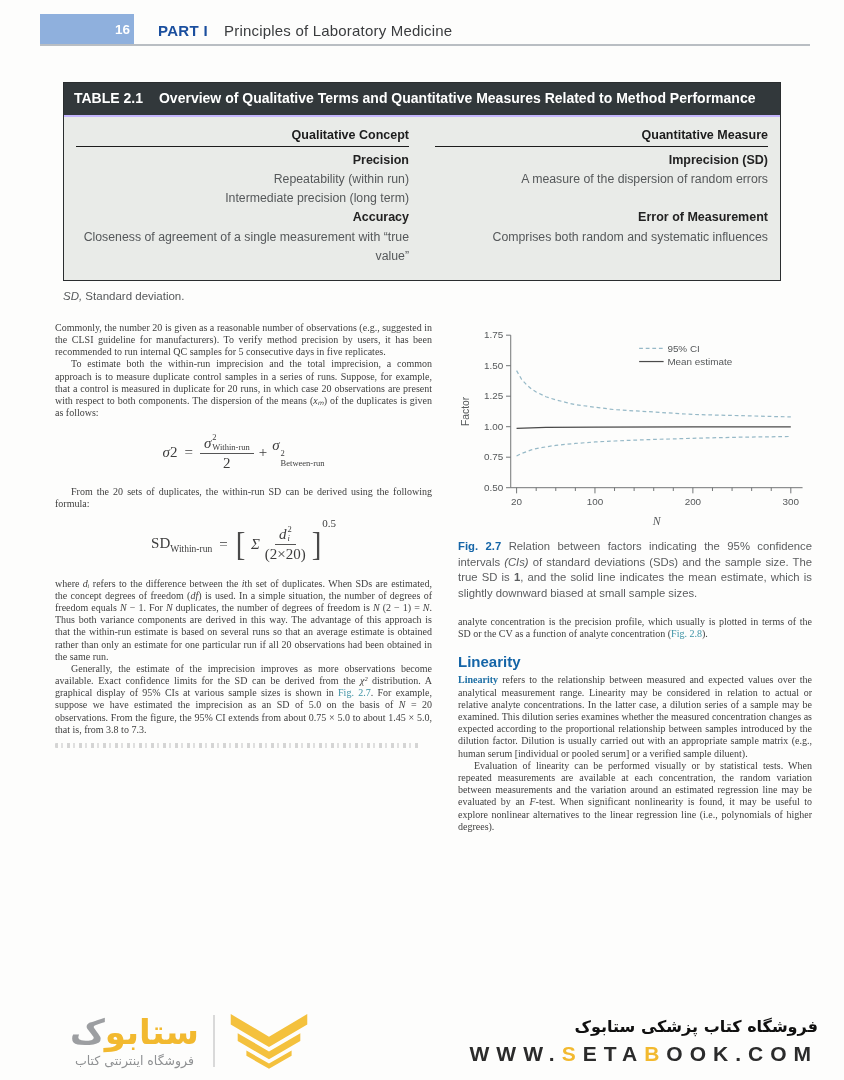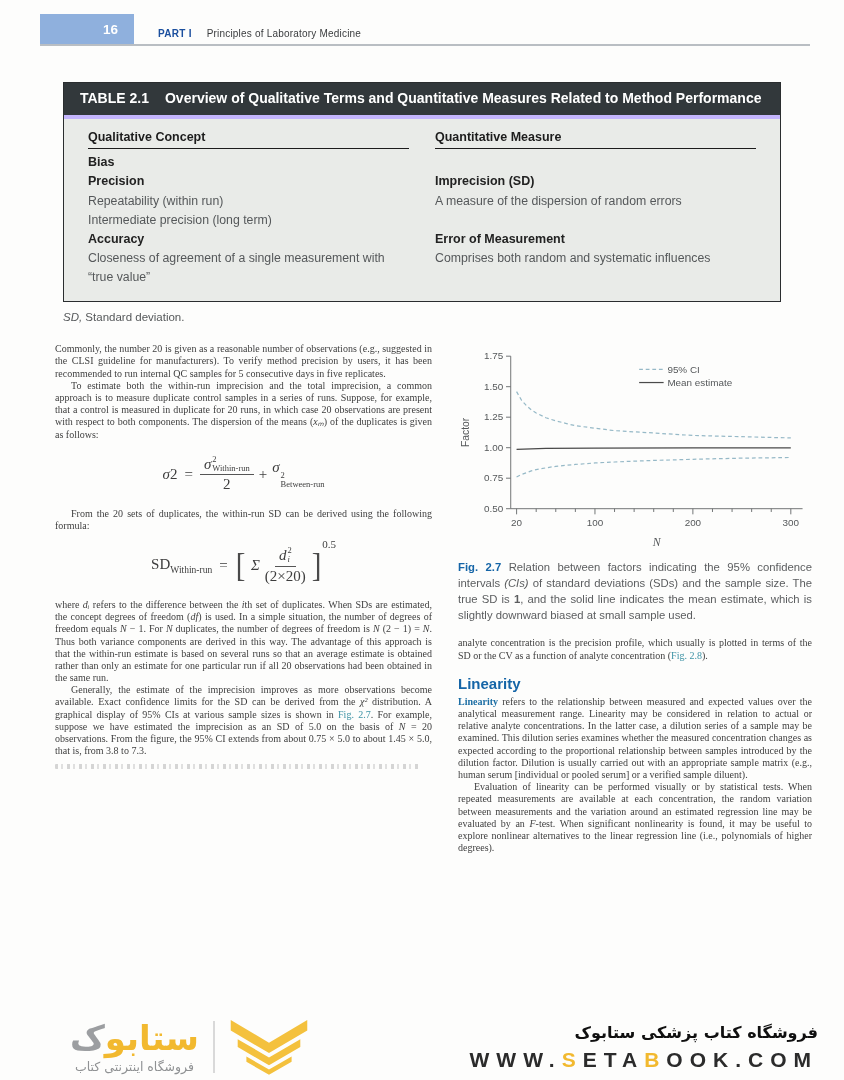--- a/index.html
+++ b/index.html
@@ -5,31 +5,31 @@
   * { margin:0; padding:0; box-sizing:border-box; }
   body { background:#e8e8e8; }
   .page { position:relative; width:844px; height:1080px; margin:0 auto; background:#fdfdfc;
           font-family:"Liberation Serif",serif; color:#3f3f3f; overflow:hidden; }
 
   
   .header { display:flex; align-items:flex-end; margin:14px 34px 0 40px;
             border-bottom:2px solid #b9bec3; }
   .pagenum-box { width:94px; height:30px; background:#8fb0dd; color:#fff;
                  font:bold 13.5px "Liberation Sans",sans-serif; text-align:right;
-                 padding:8px 16px 0 0; }
-  .header-title { padding:0 0 5px 24px; font-family:"Liberation Sans",sans-serif; font-size:10px; }
+                 padding:8px 4px 0 0; }
+  .header-title { padding:0 0 5px 24px; font-family:"Liberation Sans",sans-serif; font-size:15px; }
   .part { color:#1b4f9e; font-weight:bold; margin-right:12px; letter-spacing:.3px; }
   .ptitle { color:#3a3c3e; letter-spacing:.2px; }
 
   
   .tablewrap { margin:36px 63px 0 63px; border:1.5px solid #2a2d2f; }
   .t-band { background:#32383b; color:#fff; font:bold 14px/1.35 "Liberation Sans",sans-serif;
-            padding:6px 16px 7px; border-bottom:4px solid #c4b5fd; }
+            padding:6px 10px 7px; border-bottom:2px solid #c4b5fd; }
   .t-label { margin-right:16px; }
-  .t-body { background:#e9ebe8; padding:8px 24px 14px; font-family:"Liberation Sans",sans-serif; }
+  .t-body { background:#e9ebe8; padding:8px 12px 14px; font-family:"Liberation Sans",sans-serif;text-align:right; }
   .t-headrow, .t-row { display:grid; grid-template-columns:1fr 1fr; column-gap:26px; }
   .t-colhead { font-weight:bold; font-size:12.5px; color:#1c1c1c; border-bottom:1.5px solid #1c1c1c;
                padding:3px 0 4px; margin-bottom:4px; }
   .t-term { font-weight:bold; font-size:12.5px; color:#222; line-height:1.55; }
   .t-desc { font-size:12.3px; color:#55585a; line-height:1.55; }
   .footnote { margin:9px 63px 0; font:11.5px "Liberation Sans",sans-serif; color:#55585a; }
   .footnote .it { font-style:italic; }
 
   
   .cols { display:flex; gap:26px; margin:20px 32px 0 55px; }
@@ -65,21 +65,21 @@
   
   .figure svg { width:100%; display:block; }
   .tick  { font:10.5px "Liberation Sans",sans-serif; fill:#55585a; }
   .axlab { font:11px "Liberation Sans",sans-serif; fill:#55585a; }
   .axlab-i { font:italic 12.5px "Liberation Serif",serif; fill:#55585a; }
   .caption { font-family:"Liberation Sans",sans-serif !important; font-size:11.3px !important;
              line-height:1.4 !important; color:#5b5d5f !important; margin-top:8px; text-align:justify; }
   .heading { font:bold 15px "Liberation Sans",sans-serif; color:#1565a7; margin:13px 0 4px; }
 
   
-  .footer { position:absolute; left:0; right:0; bottom:0; height:66px; display:flex;
+  .footer { position:absolute; left:0; right:0; bottom:6px; height:66px; display:flex;
             justify-content:space-between; align-items:center; padding:0 26px 0 70px; background:transparent; }
   .brand { display:flex; align-items:center; gap:14px; }
   .brand-name { font:bold 34px/1 "DejaVu Sans",sans-serif; }
   .lg-y { color:#f2b92f; }
   .lg-g { color:#9c9ea1; }
   .brand-sub { font:12.5px "DejaVu Sans",sans-serif; color:#8f9193; margin-top:4px; text-align:center; }
   .brand-divider { width:2px; height:52px; background:#d9d9d9; }
   .site { text-align:right; }
   .site-title { font:bold 16px "DejaVu Sans",sans-serif; color:#101010; margin-bottom:6px;text-align:right; }
   .site-url { font:bold 21px "Liberation Sans",sans-serif; color:#2b2b2b; letter-spacing:7px; }
@@ -102,21 +102,20 @@
     <div class="t-band">
       <span class="t-label">TABLE 2.1</span><span class="t-title">Overview of Qualitative Terms and Quantitative Measures Related to Method Performance</span>
     </div>
     <div class="t-body">
       <div class="t-headrow">
         <div class="t-colhead">Qualitative Concept</div>
         <div class="t-colhead">Quantitative Measure</div>
       </div>
       <div class="t-row">
         <div>
-          <div class="t-term">Bias</div>
         </div>
       </div>
       <div class="t-row">
         <div>
           <div class="t-term">Precision</div>
           <div class="t-desc">Repeatability (within run)</div>
           <div class="t-desc">Intermediate precision (long term)</div>
         </div>
         <div>
           <div class="t-term">Imprecision (SD)</div>
@@ -232,21 +231,21 @@
             <polyline points="62.2,51.6 67.4,60.7 72.6,66.5 77.8,71.0 83.0,74.3 93.4,79.4 103.9,82.7 114.3,85.3 124.7,87.9 145.5,90.5 166.3,93.1 187.1,94.4 207.9,95.6 228.7,96.9 249.5,98.2 275.5,98.9 301.5,99.5 327.5,100.2 353.5,100.8" fill="none" stroke="#96b9c7" stroke-width="1.3" stroke-dasharray="4 3"></polyline>
             <polyline points="62.2,142.3 67.4,139.7 72.6,137.8 77.8,135.8 83.0,134.5 93.4,132.6 103.9,131.0 114.3,129.9 124.7,129.0 145.5,127.4 166.3,126.4 187.1,125.5 207.9,124.7 228.7,124.2 249.5,123.5 275.5,122.9 301.5,122.3 327.5,122.0 353.5,121.6" fill="none" stroke="#96b9c7" stroke-width="1.3" stroke-dasharray="4 3"></polyline>
             <polyline points="62.2,112.9 93.4,112.0 145.5,111.6 249.5,111.3 353.5,111.3" fill="none" stroke="#4a4a4a" stroke-width="1.3"></polyline>
             <text x="12" y="95" class="axlab" text-anchor="middle" transform="rotate(-90 12 95)">Factor</text>
             <text x="211" y="216" class="axlab-i" text-anchor="middle">N</text>
             <line x1="192.4" y1="28" x2="218.4" y2="28" stroke="#96b9c7" stroke-width="1.3" stroke-dasharray="4 3"></line>
             <text x="222.4" y="31.5" class="tick">95% CI</text>
             <line x1="192.4" y1="42" x2="218.4" y2="42" stroke="#4a4a4a" stroke-width="1.3"></line>
             <text x="222.4" y="45.5" class="tick">Mean estimate</text>
           </svg>
-        <p class="caption"><span class="figbold">Fig. 2.7</span><span> Relation between factors indicating the 95% confidence intervals </span><span class="it">(CIs)</span><span> of standard deviations (SDs) and the sample size. The true SD is </span><span class="b">1</span><span>, and the solid line indicates the mean estimate, which is slightly downward biased at small sample used.</span></p>
+        <p class="caption"><span class="figbold">Fig. 2.7</span><span> Relation between factors indicating the 95% confidence intervals </span><span class="it">(CIs)</span><span> of standard deviations (SDs) and the sample size. The true SD is </span><span class="b">1</span><span>, and the solid line indicates the mean estimate, which is slightly downward biased at small sample sizes.</span></p>
       </div>
       <p style="margin-top:14px"><span>analyte concentration is the precision profile, which usually is plotted in terms of the SD or the CV as a function of analyte concentration (</span><span class="link">Fig. 2.8</span><span>).</span></p>
       <div class="heading">Linearity</div>
       <p><span class="term">Linearity</span><span> refers to the relationship between measured and expected values over the analytical measurement range. Linearity may be considered in relation to actual or relative analyte concentrations. In the latter case, a dilution series of a sample may be examined. This dilution series examines whether the measured concentration changes as expected according to the proportional relationship between samples introduced by the dilution factor. Dilution is usually carried out with an appropriate sample matrix (e.g., human serum [individual or pooled serum] or a verified sample diluent).</span></p>
       <p class="ind"><span>Evaluation of linearity can be performed visually or by statistical tests. When repeated measurements are available at each concentration, the random variation between measurements and the variation around an estimated regression line may be evaluated by an </span><span class="it">F</span><span>-test. When significant nonlinearity is found, it may be useful to explore nonlinear alternatives to the linear regression line (i.e., polynomials of higher degrees).</span></p>
     </div>
 
   </div>
 
   <div class="footer">

